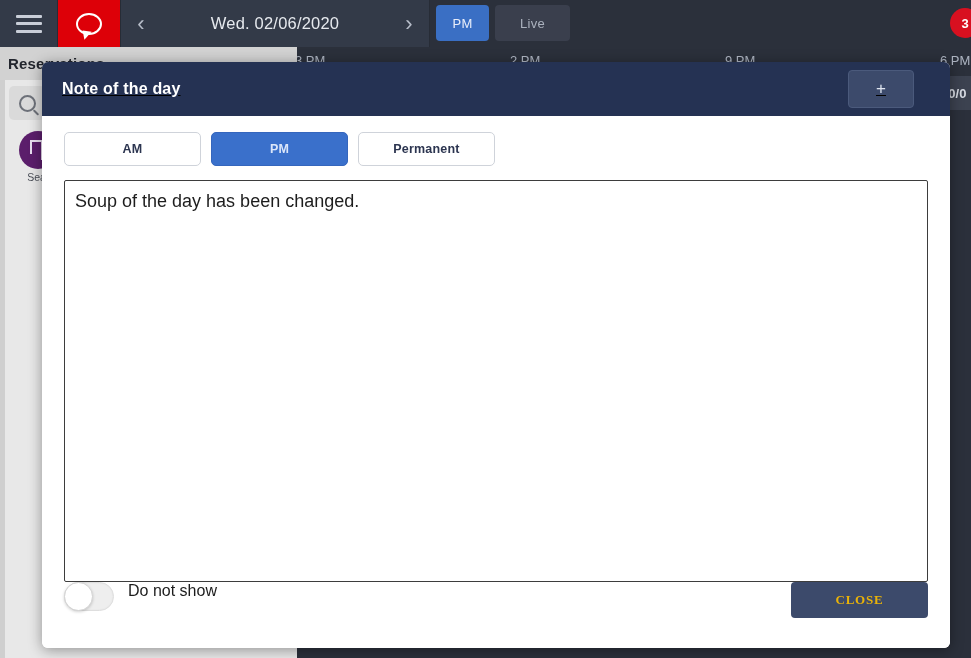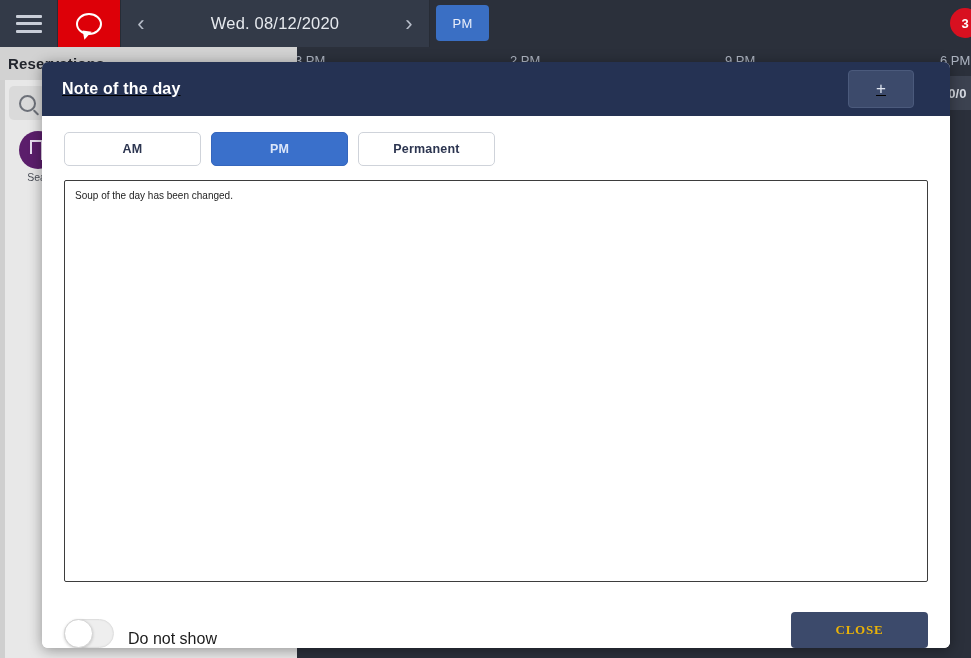--- a/index.html
+++ b/index.html
@@ -365,34 +365,34 @@
   }
 
   .note-area {
     margin-top: 14px;
     flex: 1;
     border: 1px solid #3d3d3d;
     border-radius: 2px;
     padding: 8px 10px;
     box-sizing: border-box;
     font-family: "Liberation Sans", sans-serif;
-    font-size: 10px;
+    font-size: 18px;
     color: #1d1d1d;
     line-height: 1.35;
     resize: none;
     outline: none;
     background: #fff;
     overflow: auto;
   }
 
   .modal-footer {
     height: 66px;
     flex: none;
     display: flex;
-    align-items: flex-end;
+    align-items: flex-start;
     padding: 0 22px;
     box-sizing: border-box;
     background: #fff;
   }
   .toggle {
     width: 50px;
     height: 29px;
     border-radius: 15px;
     background: #eeeeee;
     border: 1px solid #dedede;
@@ -445,24 +445,25 @@
           <i></i>
             <i></i>
             <i></i>
         </span>
       </div>
       <div class="chat-btn">
         <span class="chat-bubble"></span>
       </div>
       <div class="date-group">
         <div class="chev">‹</div>
-        <div class="date-label">Wed. 08/12/2020</div>
+        <div class="date-label">Wed. 02/06/2020</div>
         <div class="chev">›</div>
       </div>
       <div class="seg-btn active">PM</div>
+      <div class="seg-btn live">Live</div>
       <div class="topbar-spacer">
         <div class="alert-badge">3</div>
       </div>
     </div>
 
     <div class="timeline">
       <span class="tl-label" style="left:245px">(1/4)</span>
       <span class="tl-label" style="left:295px">3 PM</span>
       <span class="tl-label" style="left:510px">2 PM</span>
       <span class="tl-label" style="left:725px">9 PM</span>

